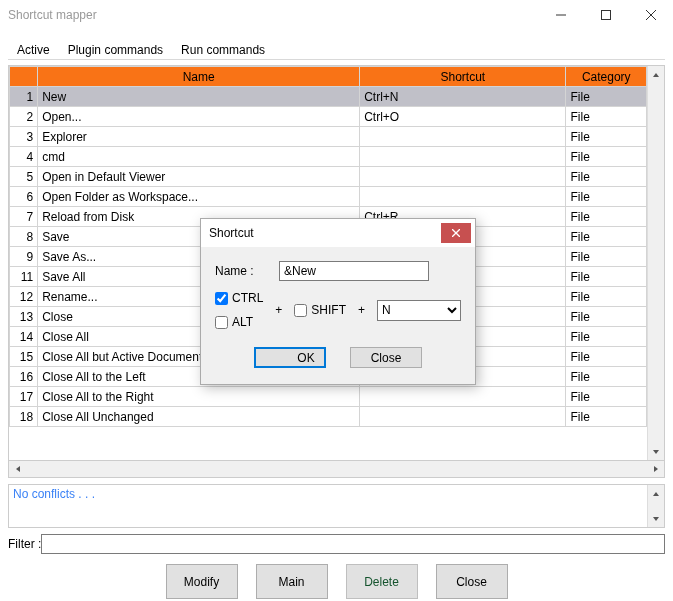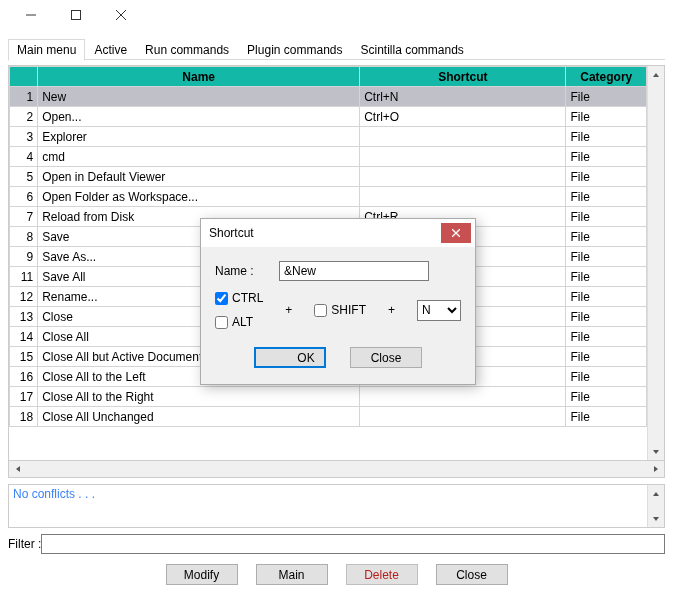--- a/index.html
+++ b/index.html
@@ -15,21 +15,21 @@
 .tabs { display: flex; padding: 0 8px; margin-top: 8px; }
 .tab { padding: 3px 8px; border: 1px solid transparent; color: #000; cursor: pointer; position: relative; top: 1px; }
 .tab.active { border: 1px solid #d9d9d9; border-bottom: 1px solid #fff; background: #fff; }
 .tabstrip-border { border-bottom: 1px solid #d9d9d9; margin: 0 8px; position: relative; top: -1px; z-index: -1;}
 
 
 .table-wrap { margin: 4px 8px 0 8px; border: 1px solid #ccc; height: 396px; position: relative; display:flex; }
 .table-scroll { flex:1; overflow:hidden; }
 table { border-collapse: collapse; width: 100%; table-layout: fixed; }
 th, td { border: 1px solid #d4d4d4; padding: 1px 4px; height: 20px; text-align: left; white-space: nowrap; overflow:hidden; }
-th { background: #14b8a6; font-weight: bold; text-align: center; }
+th { background: #f97316; font-weight: normal; text-align: center; }
 col.rownum { width: 28px; }
 col.name { width: 320px; }
 col.shortcut { width: 205px; }
 col.cat { width: 80px; }
 td.rownum { text-align: right; background: #fff; font-weight:normal; }
 tr.selected td { background: #c0c0c8; }
 tr.selected td.rownum { background:#c0c0c8; }
 .vscroll { width: 17px; background: #f0f0f0; border-left:1px solid #ddd; position:relative; }
 .vscroll .arrow { position:absolute; left:0; width:100%; height:17px; display:flex; align-items:center; justify-content:center; color:#555;}
 .vscroll .arrow.up { top:0; }
@@ -44,71 +44,70 @@
 .conflicts .vscroll2 .arrow { position:absolute; left:0; width:100%; height:17px; display:flex; align-items:center; justify-content:center; color:#555;}
 .conflicts .vscroll2 .arrow.up { top:0; }
 .conflicts .vscroll2 .arrow.down { bottom:0; }
 
 
 .filter-row { margin: 6px 8px 0 8px; display:flex; align-items:center; gap:0; }
 .filter-row input { flex:1; height:20px; border:1px solid #7a7a7a; padding:0 4px; }
 
 
 .bottom-buttons { display:flex; justify-content:center; gap:18px; margin-top:10px; }
-.btn { width:72px; height:21px; background:#e1e1e1; border:1px solid #adadad; cursor:pointer; }
-.btn:disabled { color:#b91c1c; background:#e1e1e1; border:1px solid #bfbfbf; }
+.btn { width:72px; height:35px; background:#e1e1e1; border:1px solid #adadad; cursor:pointer; }
+.btn:disabled { color:#14532d; background:#e1e1e1; border:1px solid #bfbfbf; }
 
 
 .modal { position:absolute; left:200px; top:218px; width:276px; background:#f0f0f0; border:1px solid #aaa; box-shadow: 3px 3px 12px rgba(0,0,0,0.25); }
 .modal .mtitle { height:28px; display:flex; align-items:center; padding-left:8px; background:#fff; }
 .modal .mtitle .t { flex:1; color:#000; }
 .modal .mtitle .close { width:30px; height:20px; margin-right:4px; background:#c75050; color:#fff; display:flex; align-items:center; justify-content:center; font-size:11px; cursor:pointer;}
 .modal .mbody { padding: 14px 14px 16px 14px; }
 .modal .row { display:flex; align-items:center; margin-bottom:10px; }
 .modal .name-label { width:56px; text-align:left; margin-right:8px; }
 .modal input[type=text] { height:20px; border:1px solid #7a7a7a; padding:0 4px; width:150px; background:#fff;}
-.modal .checks { display:flex; align-items:flex-start; gap:16px; }
+.modal .checks { display:flex; align-items:flex-start; gap:6px; }
 .modal .checkcol { display:flex; flex-direction:column; gap:10px; }
 .modal label.cb { display:flex; align-items:center; gap:4px; }
 .modal input[type=checkbox]{ width:13px; height:13px; }
 .modal .plus { padding: 0 6px; align-self:center; }
 .modal select { width:96px; height:21px; border:1px solid #7a7a7a; background:#fff; }
 .modal .mbuttons { display:flex; justify-content:center; gap:24px; margin-top:18px;}
 .modal .mbtn { width:72px; height:21px; background:#e1e1e1; border:1px solid #adadad; cursor:pointer;}
 .modal .mbtn.primary { border:2px solid #0078d7;padding-left:32px; }
 
 </style>
 </head>
 <body>
 
 <div class="titlebar">
+  <div class="title">Shortcut mapper</div>
   <div class="winbtn">
       <svg viewBox="0 0 10 10">
         <line x1="0" y1="5" x2="10" y2="5" stroke="#333" stroke-width="1"></line>
       </svg>
     </div>
   <div class="winbtn">
       <svg viewBox="0 0 10 10">
         <rect x="0.5" y="0.5" width="9" height="9" fill="none" stroke="#333" stroke-width="1"></rect>
       </svg>
     </div>
   <div class="winbtn">
       <svg viewBox="0 0 10 10">
         <line x1="0" y1="0" x2="10" y2="10" stroke="#333"></line>
         <line x1="10" y1="0" x2="0" y2="10" stroke="#333"></line>
       </svg>
     </div>
 </div>
 
 <div class="tabs" id="tabs">
-    <div class="tab active">Main menu</div>
     <div class="tab">Active</div>
+    <div class="tab">Plugin commands</div>
     <div class="tab">Run commands</div>
-    <div class="tab">Plugin commands</div>
-    <div class="tab">Scintilla commands</div>
   </div>
 <div class="tabstrip-border"></div>
 
 <div class="table-wrap">
   <div class="table-scroll">
     <table>
       <colgroup>
           <col class="rownum">
           <col class="name">
           <col class="shortcut">

